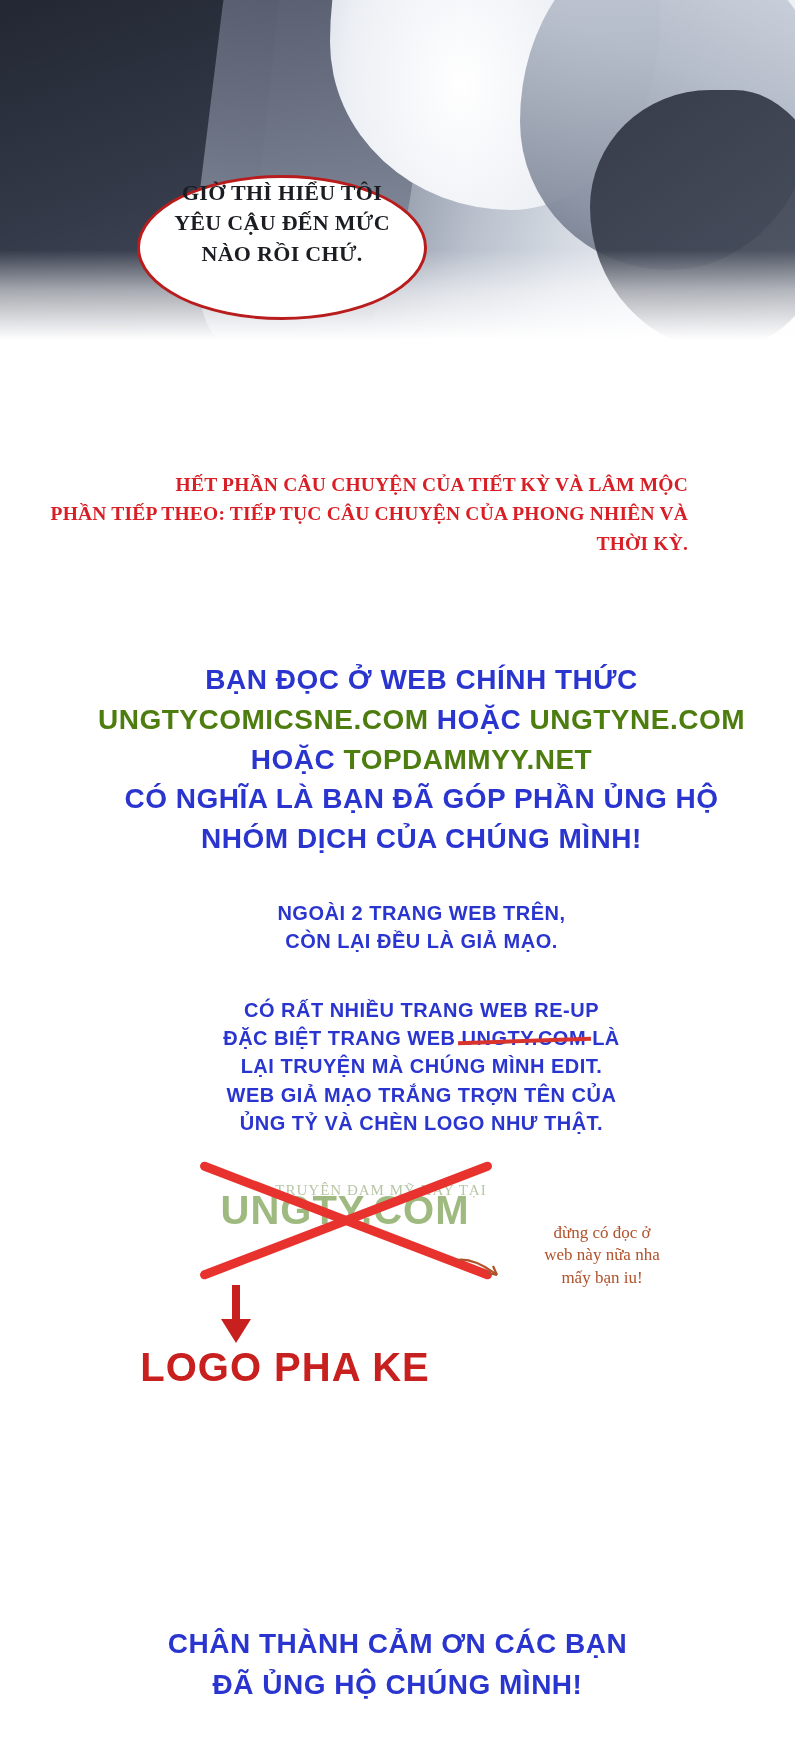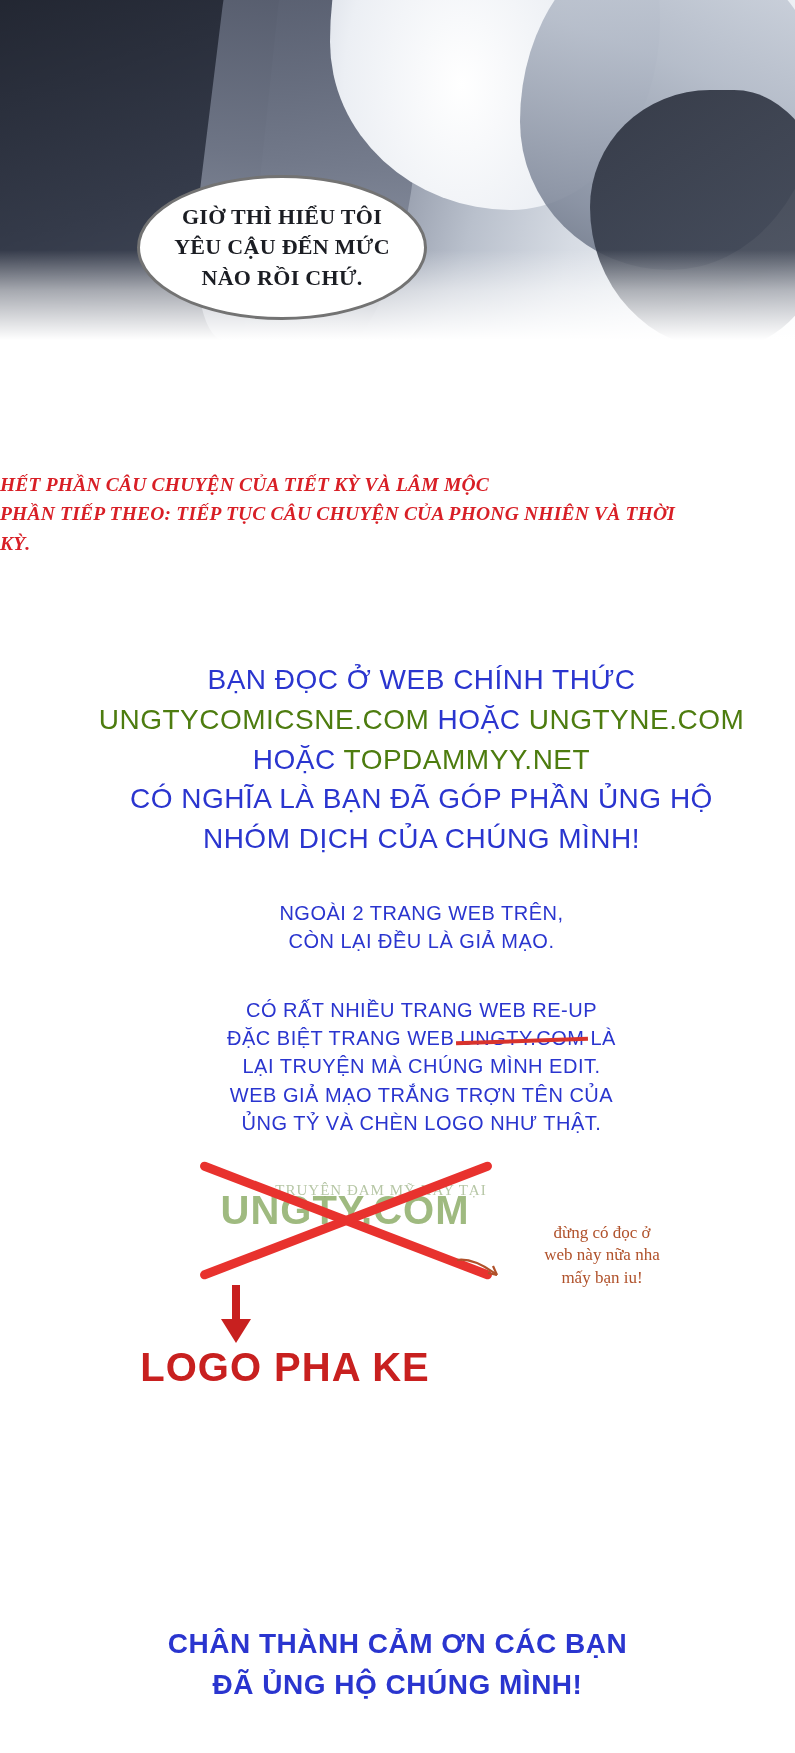--- a/index.html
+++ b/index.html
@@ -78,65 +78,63 @@
     width: 795px; height: 90px;
     background: linear-gradient(180deg, rgba(255,255,255,0) 0%, rgba(255,255,255,.55) 45%, #ffffff 100%);
   }
 
   
   .bubble {
     position: absolute;
     left: 137px; top: 175px;
     width: 290px; height: 145px;
     background: #ffffff;
-    border: 3px solid #737373;
+    border: 3px solid #b91c1c;
     border-radius: 50% / 50%;
     display: flex;
-    align-items: center;
     justify-content: center;
     box-sizing: border-box;
   }
   .bubble-text {
     text-align: center;
     font-family: "Liberation Serif", serif;
     font-size: 22px;
     font-weight: 700;
     line-height: 1.38;
     color: #1b1d23;
     letter-spacing: .3px;
     white-space: pre-line;
   }
 
   
   .note-block {
     position: absolute;
     left: 0; top: 470px;
     width: 688px;
-    text-align: left;
-    font-style: italic;
+    text-align: right;
   }
   .note-line {
     font-family: "Liberation Serif", serif;
     font-weight: 700;
     font-size: 19.5px;
     color: #d81f26;
     letter-spacing: .2px;
     line-height: 1.5;
   }
 
   
   .ann {
     position: absolute;
     left: 0; top: 660px;
     width: 795px;
     text-align: center;
   }
   .ann-line {
     font-family: "Liberation Sans", sans-serif;
-    font-weight: 400;
+    font-weight: 700;
     font-size: 28px;
     line-height: 1.42;
     color: #2a35cf;
     letter-spacing: .5px;
     padding-left: 48px;
   }
   .ann-mixed .blue { color: #2a35cf; margin-top: 19px; }
   .ann-mixed .red { color: #4d7c0f; }
   .gap-md { height: 40px; }
   .ann-line.sz2 { font-size: 20px; }

